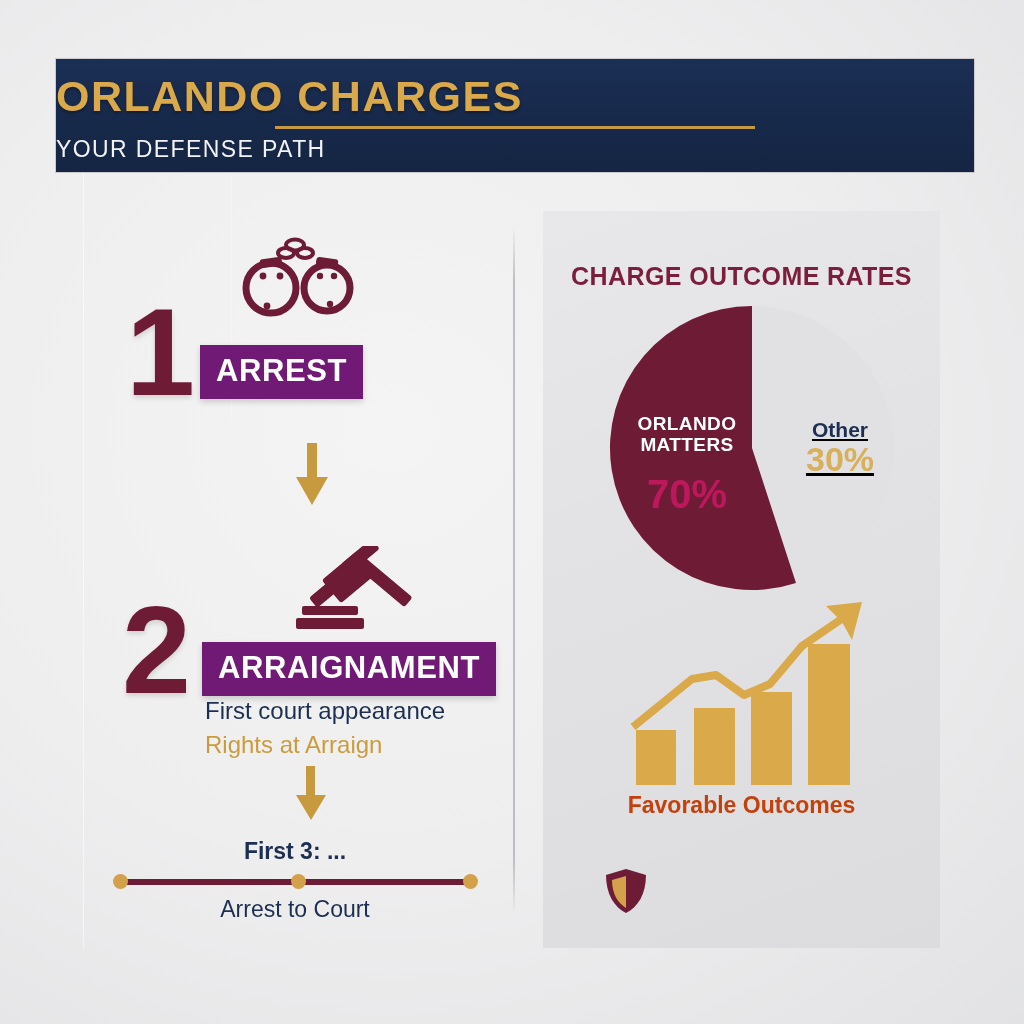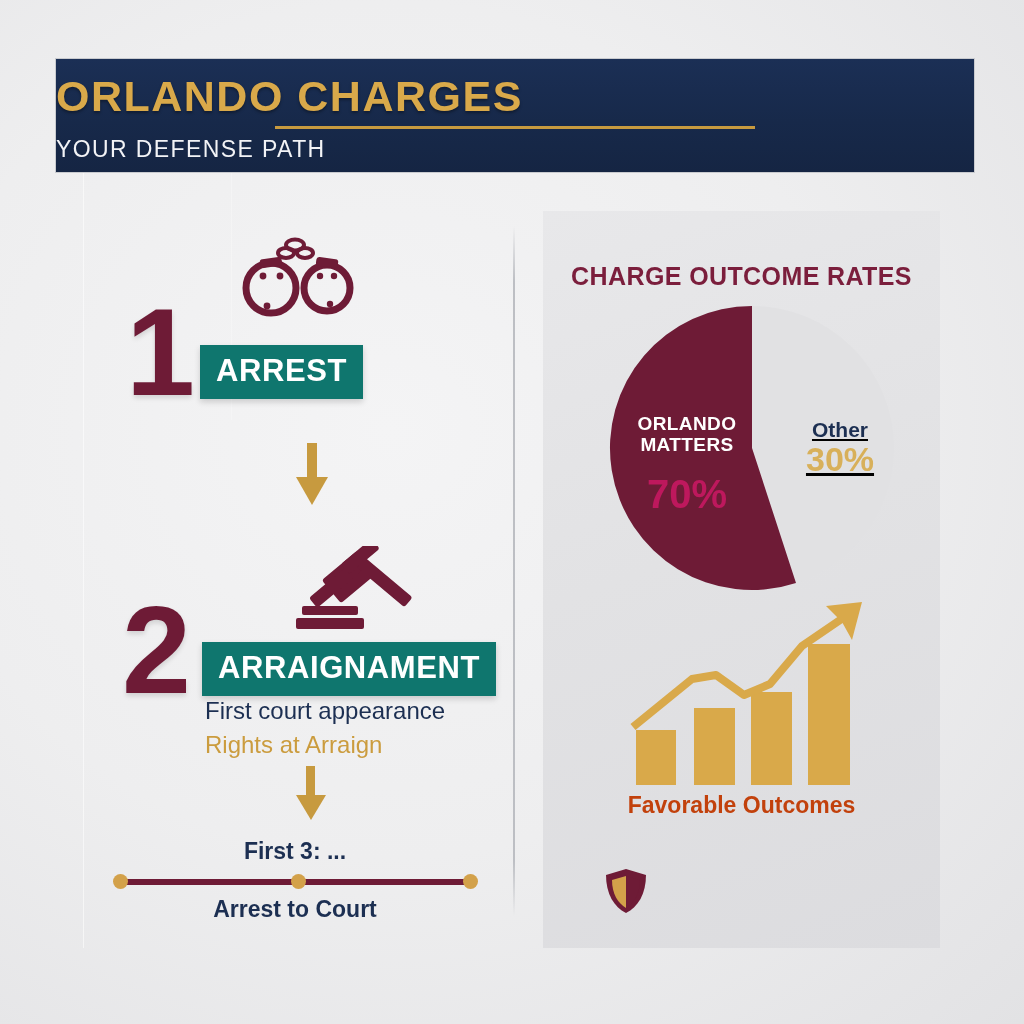--- a/index.html
+++ b/index.html
@@ -67,21 +67,21 @@
   .step-num {
     position: absolute;
     color: #6e1b36;
     font-size: 124px;
     font-weight: bold;
     line-height: 1;
     text-shadow: 0 3px 5px rgba(0,0,0,0.13);
   }
   .step-badge {
     position: absolute;
-    background: #0f766e;
+    background: #701a75;
     color: #ffffff;
     font-size: 31px;
     font-weight: bold;
     letter-spacing: 0.6px;
     padding: 8px 16px 10px 16px;
     box-sizing: border-box;
     box-shadow: 0 3px 6px rgba(0,0,0,0.16);
     white-space: nowrap;
   }
   .step-desc {
@@ -118,21 +118,21 @@
     position: absolute;
     width: 15px; height: 15px;
     border-radius: 50%;
     background: #d3a14a;
     top: 874px;
   }
   #tl-caption {
     position: absolute;
     left: 130px; top: 896px; width: 330px;
     text-align: center;
-    color: #1c2f52; font-size: 23px; font-weight: bold;
+    color: #1c2f52; font-size: 23px; font-weight: normal;
   }
 
   
   #right-panel {
     position: absolute;
     left: 543px; top: 211px;
     width: 397px; height: 737px;
     background: linear-gradient(160deg,#e8e8ea 0%, #e2e2e4 45%, #dcdcdf 100%);
   }
   #panel-title {

